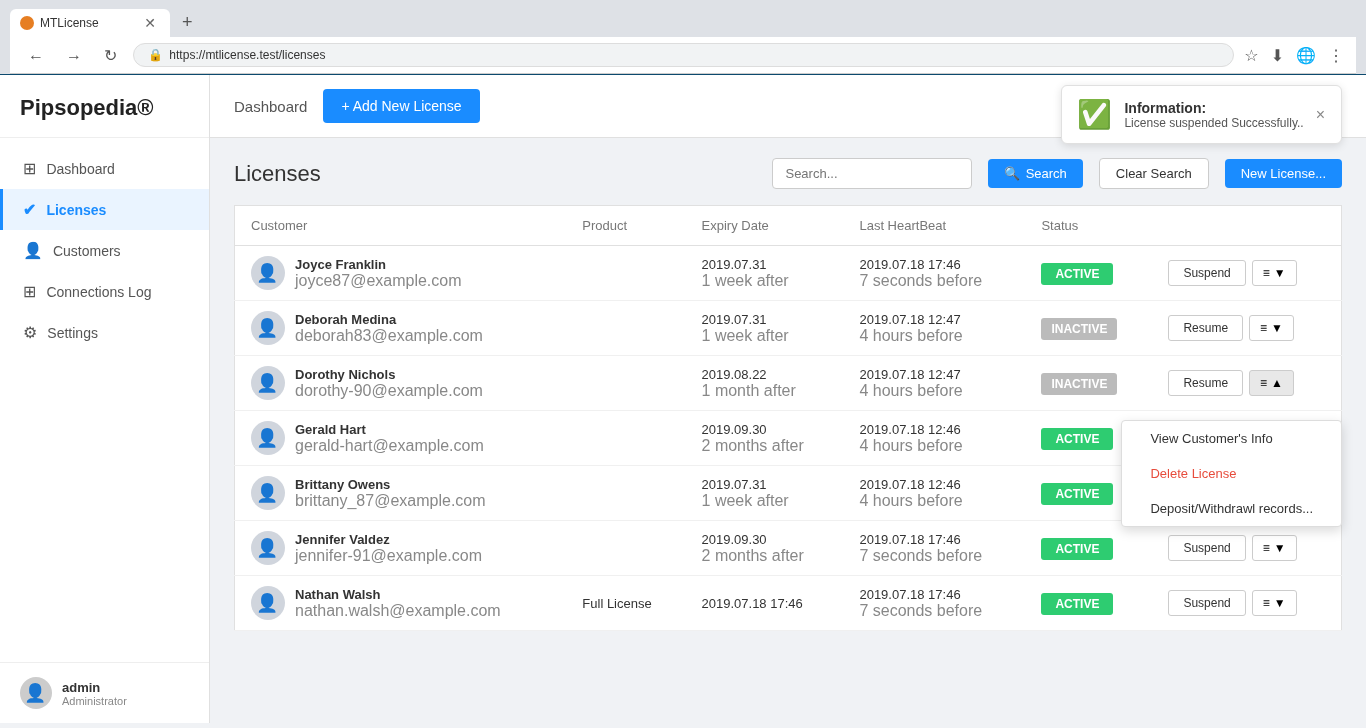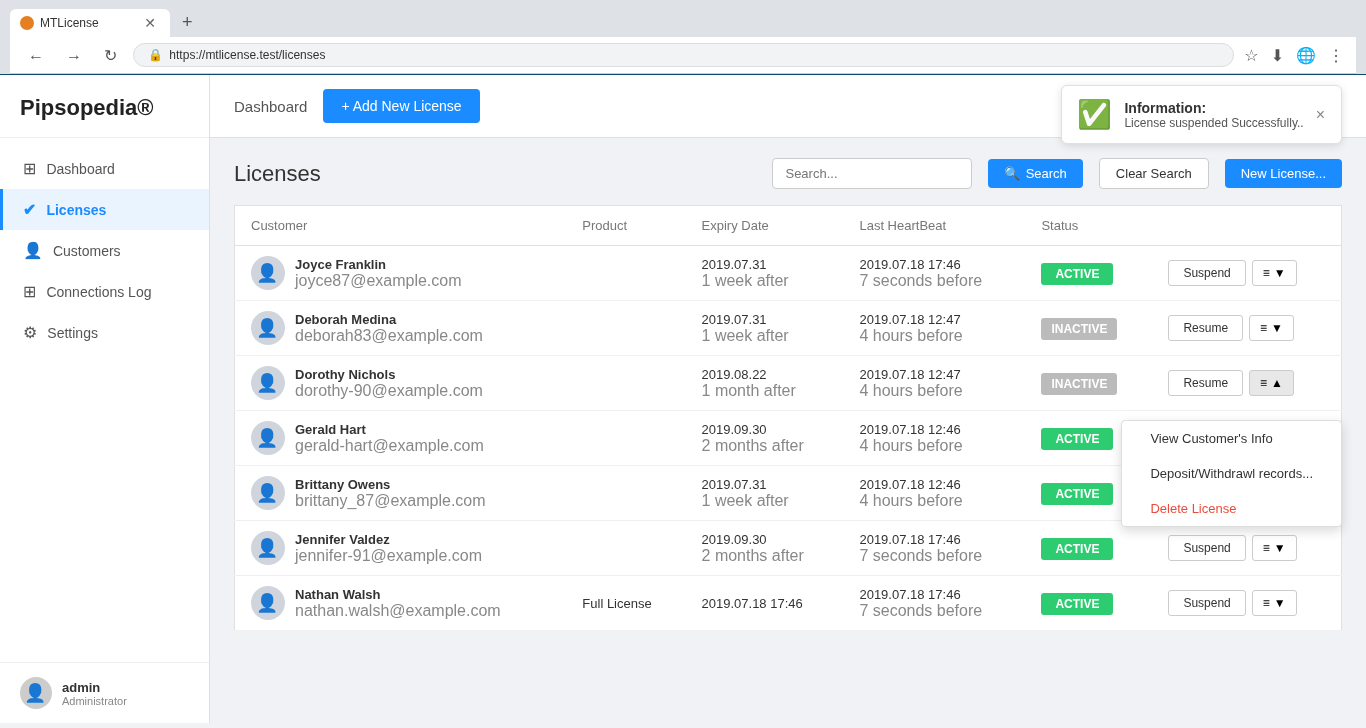--- a/index.html
+++ b/index.html
@@ -659,15 +659,15 @@
     </td>
   </tr>
           </tbody>
       </table>
     </div>
   </div>
 </div>
 
 <div class="dropdown-menu" id="dropdown-menu">
 <div class="dropdown-item">View Customer's Info</div>
+    <div class="dropdown-item delete">Delete License</div>
     <div class="dropdown-item">Deposit/Withdrawl records...</div>
-    <div class="dropdown-item delete">Delete License</div>
   </div>
 
 </body></html>

